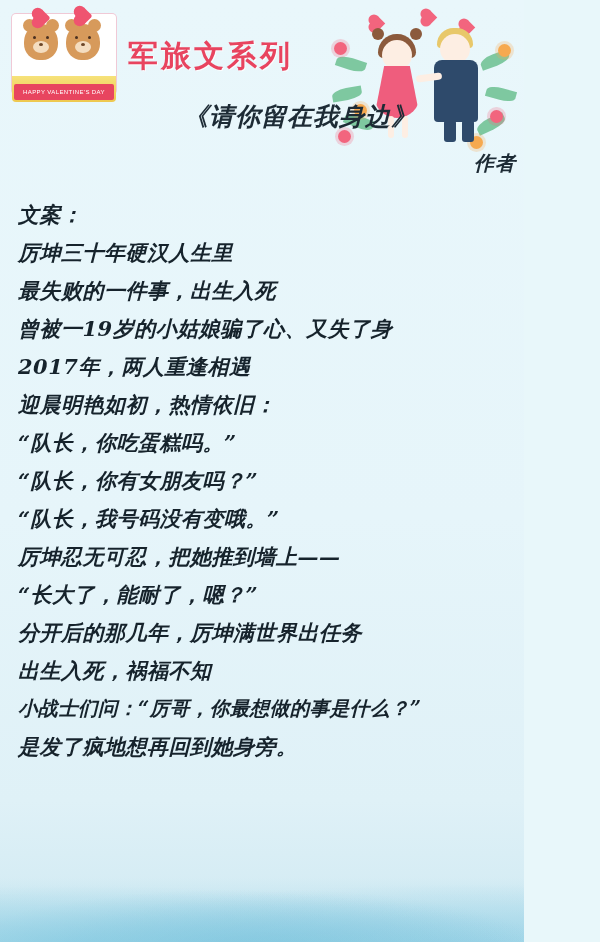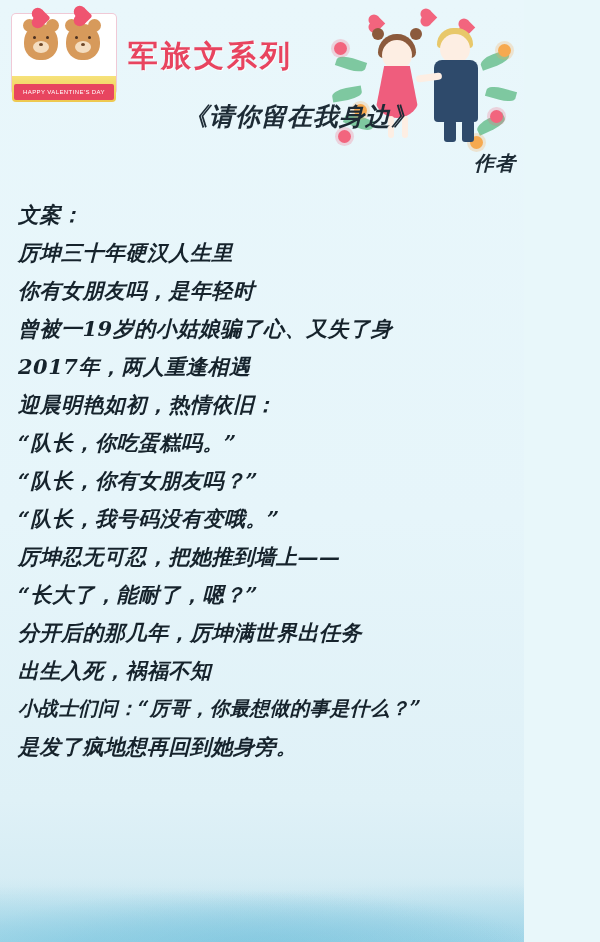--- a/index.html
+++ b/index.html
@@ -385,21 +385,21 @@
     <div class="arm-link"></div>
   </div>
 
   <div class="series-title">军旅文系列</div>
   <div class="book-title">《请你留在我身边》</div>
   <div class="author">作者：咬春饼</div>
 
   <div class="body-text">
     <div class="line">文案：</div>
     <div class="line">厉坤三十年硬汉人生里</div>
-    <div class="line">你有女朋友吗，是年轻时</div>
+    <div class="line">最失败的一件事，出生入死</div>
     <div class="line">曾被一19岁的小姑娘骗了心、又失了身</div>
     <div class="line">2017年，两人重逢相遇</div>
     <div class="line">迎晨明艳如初，热情依旧：</div>
     <div class="line">“队长，你吃蛋糕吗。”</div>
     <div class="line">“队长，你有女朋友吗？”</div>
     <div class="line">“队长，我号码没有变哦。”</div>
     <div class="line">厉坤忍无可忍，把她推到墙上——</div>
     <div class="line">“长大了，能耐了，嗯？”</div>
     <div class="line">分开后的那几年，厉坤满世界出任务</div>
     <div class="line">出生入死，祸福不知</div>

